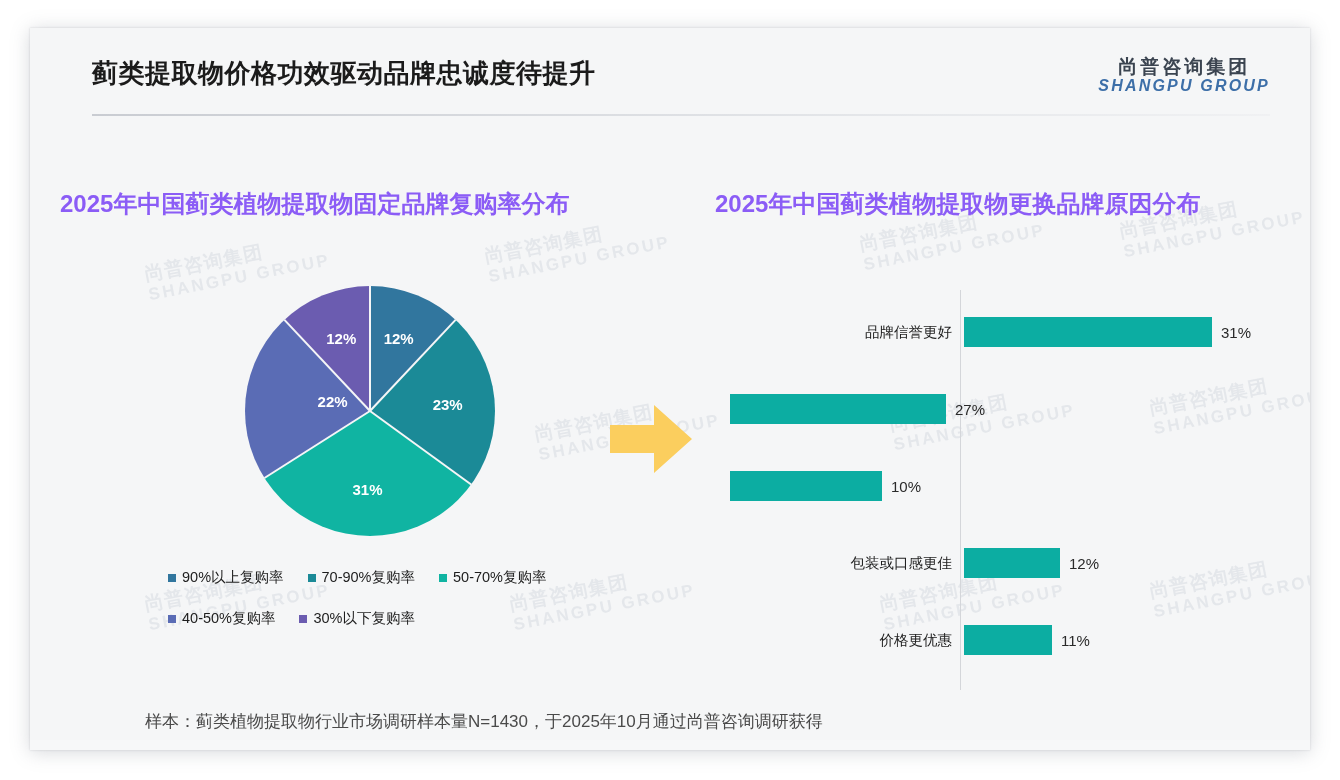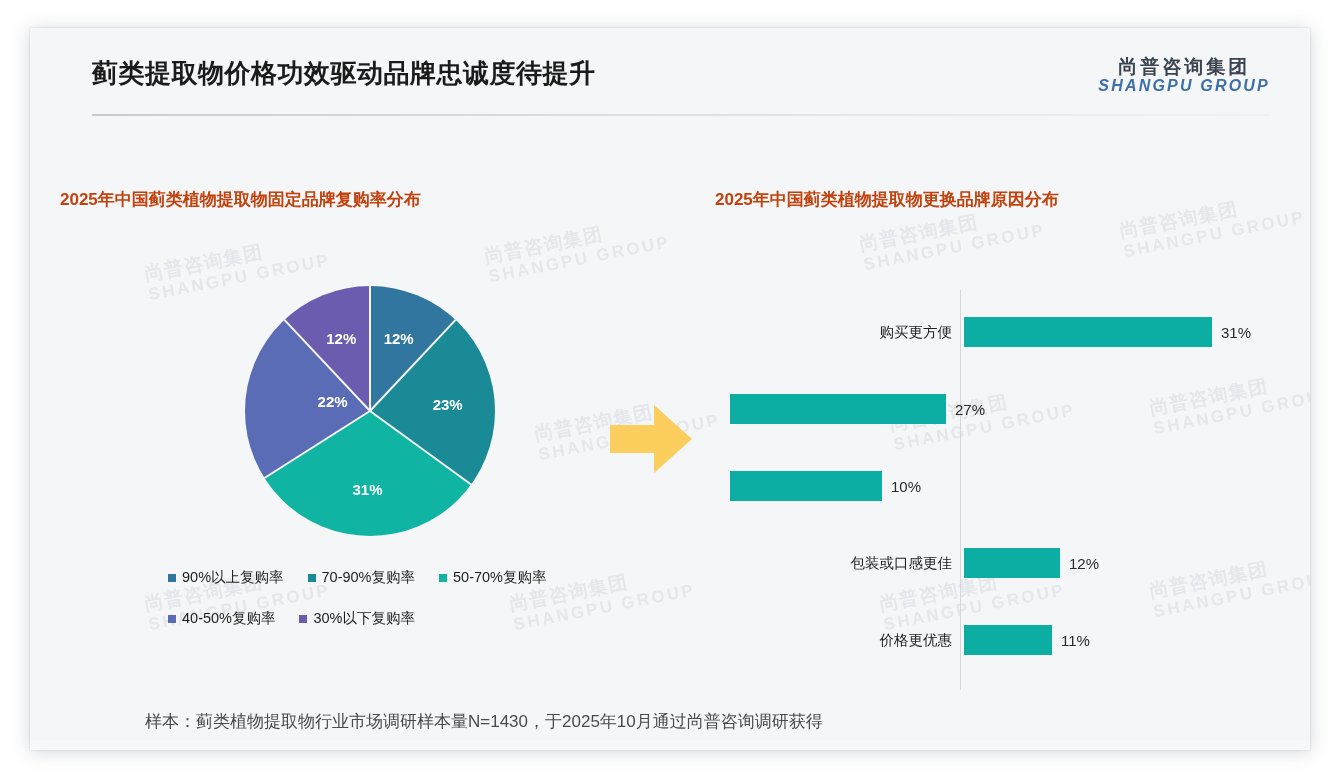--- a/index.html
+++ b/index.html
@@ -89,23 +89,23 @@
     top: 86px;
     width: 1178px;
     height: 2px;
     background: linear-gradient(to right, #c9ccd2, #e6e8eb 70%, #f0f1f3);
     z-index: 3;
   }
 
   
   .panel-title {
     position: absolute;
-    font-size: 17px;
-    font-weight: bold;
-    color: #c2410c;
+    font-size: 24px;
+    font-weight: bold;
+    color: #8b5cf6;
     white-space: nowrap;
     z-index: 3;
   }
   #title-left  { left: 30px;  top: 160px; }
   #title-right { left: 685px; top: 160px; }
 
   
   .pie-wrap {
     position: absolute;
     left: 215px;
@@ -363,21 +363,21 @@
   <div class="arrow">
     <svg width="82" height="72" viewBox="0 0 82 72">
       <polygon points="0,22 44,22 44,2 82,36 44,70 44,50 0,50" fill="#FBCE5E"></polygon>
     </svg>
   </div>
 
   <div class="bars">
     <div class="bar-axis"></div>
     <div id="bar-rows">
         <div class="bar-row" style="top: 24px;">
-          <div class="bar-cat">购买更方便</div>
+          <div class="bar-cat">品牌信誉更好</div>
           <div class="bar-fill" style="width: 248px; background: rgb(12, 173, 162);"></div>
           <div class="bar-val">31%</div>
         </div>
         <div class="bar-row" style="top: 101px;">
           <div class="bar-fill" style="width: 216px; background: rgb(12, 173, 162);"></div>
           <div class="bar-val">27%</div>
         </div>
         <div class="bar-row" style="top: 178px;">
           <div class="bar-fill" style="width: 152px; background: rgb(12, 173, 162);"></div>
           <div class="bar-val">10%</div>

